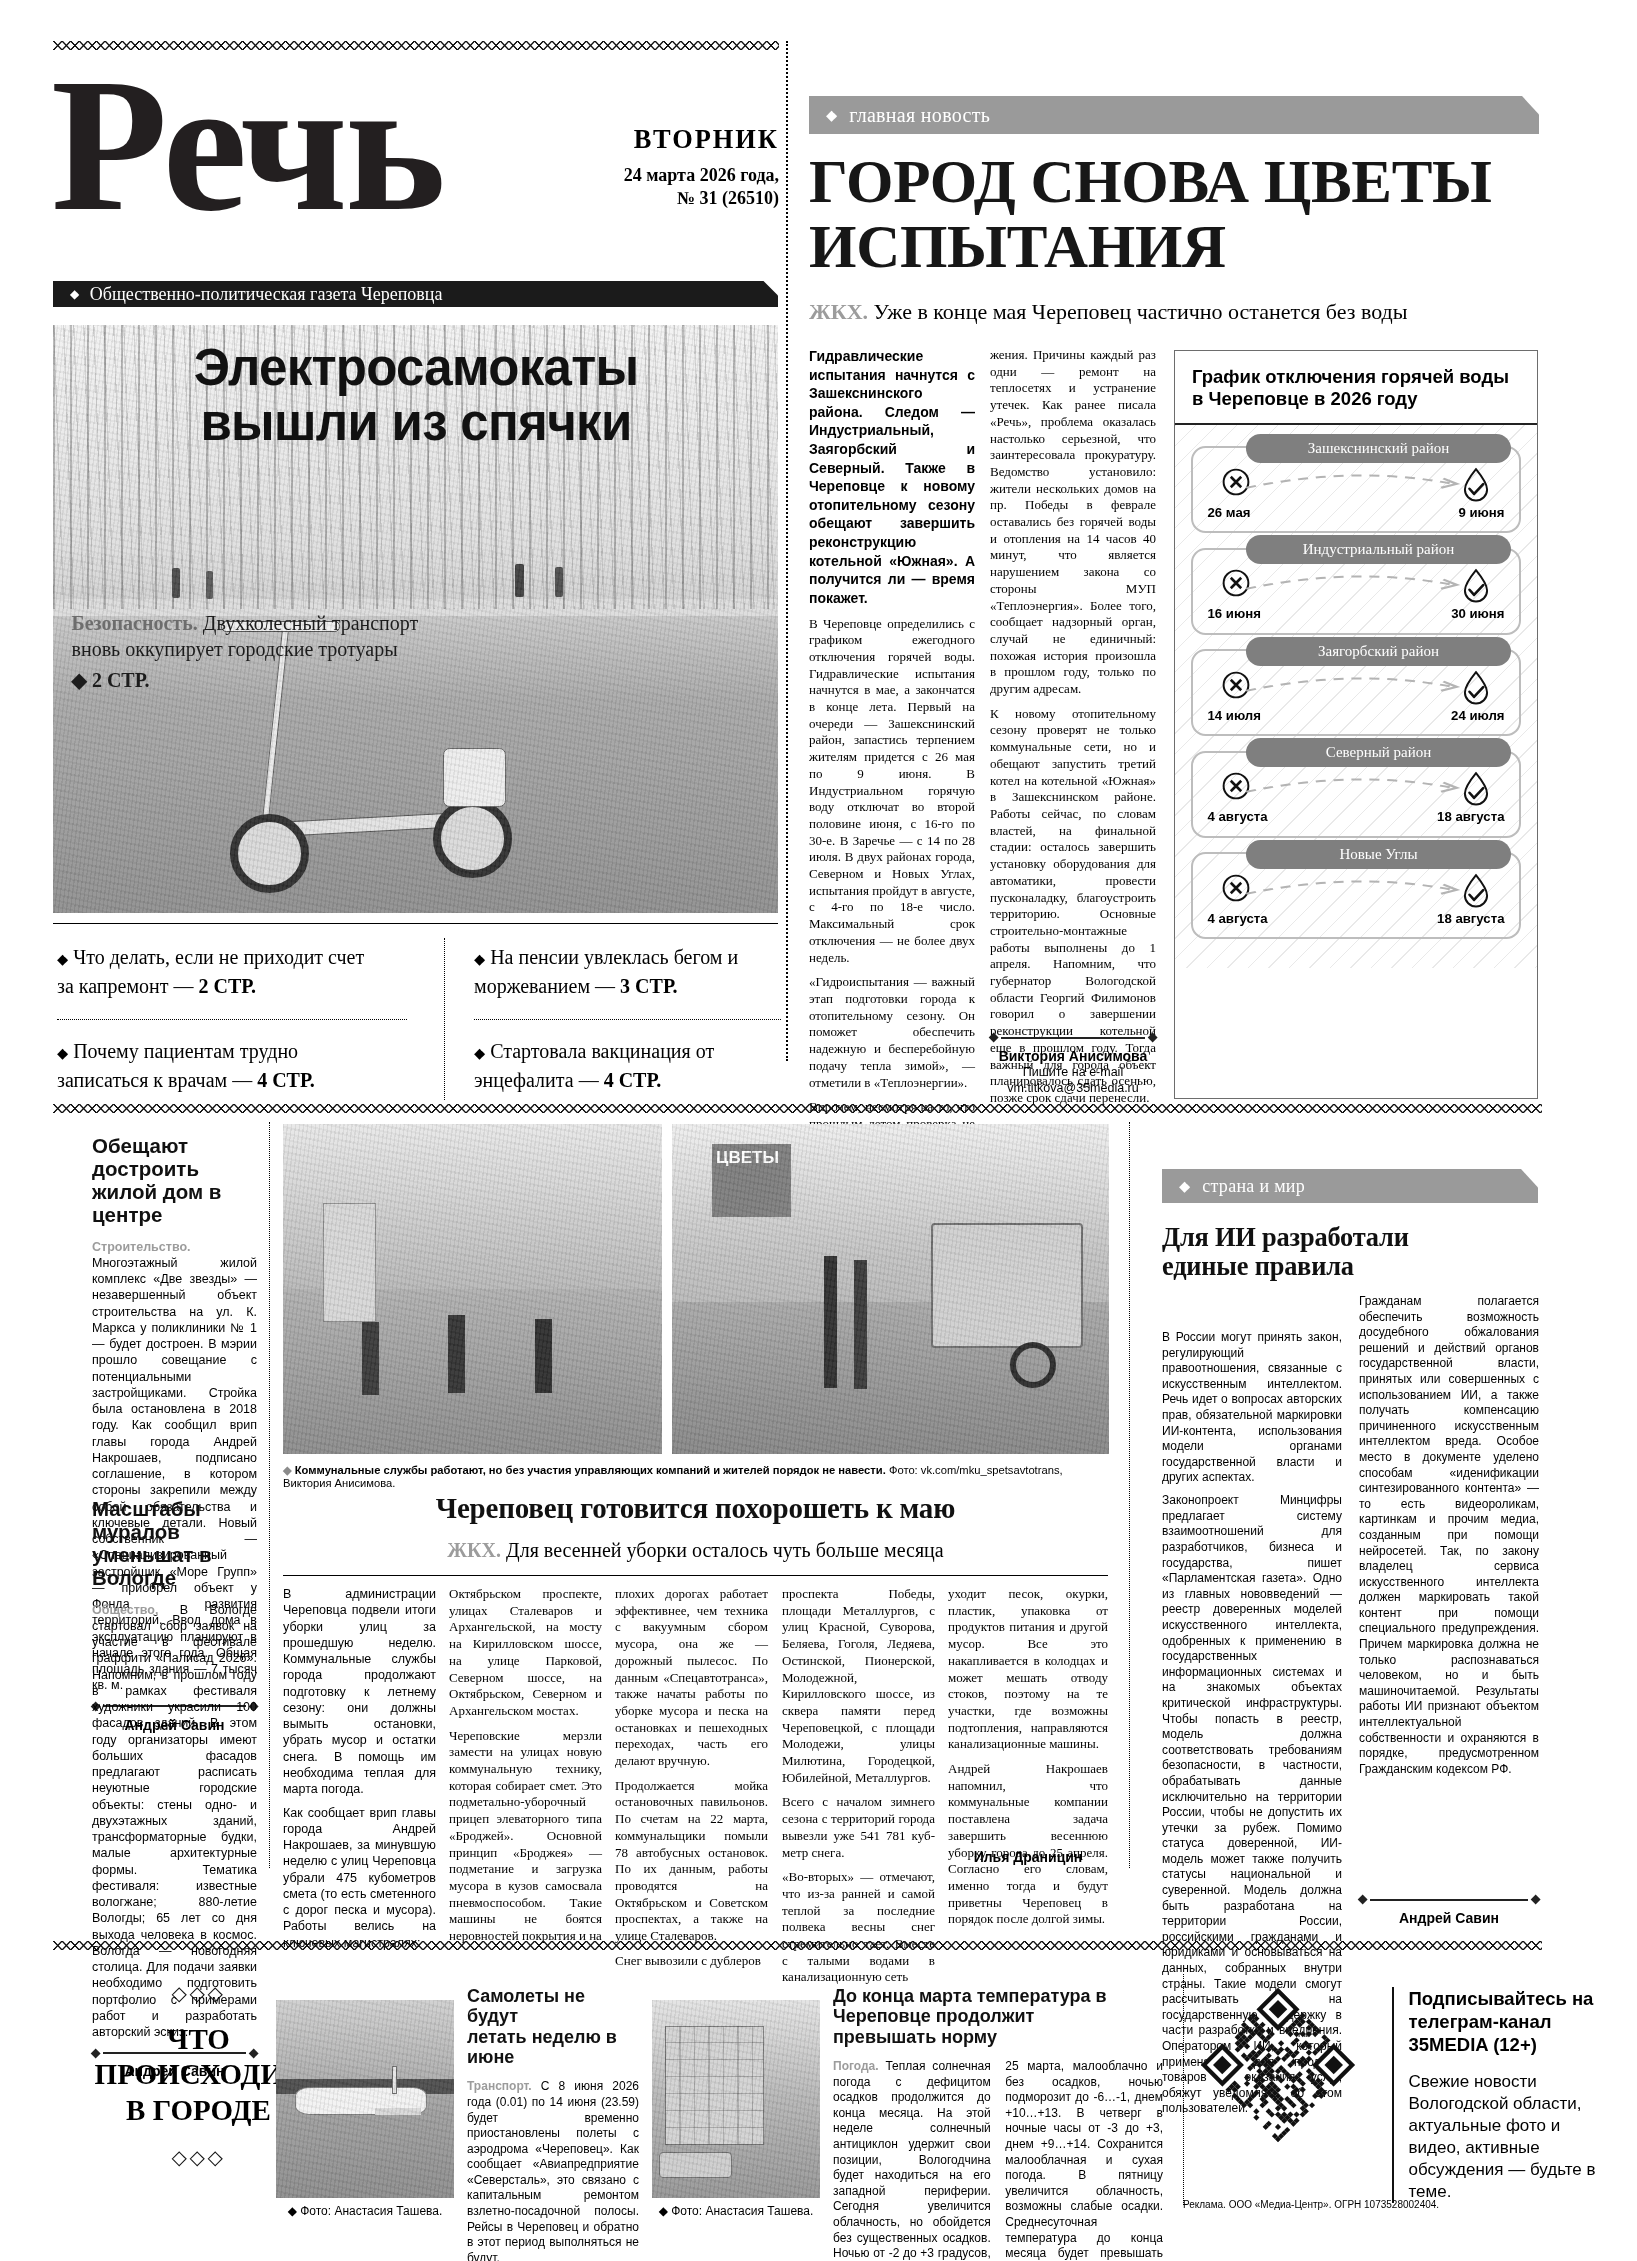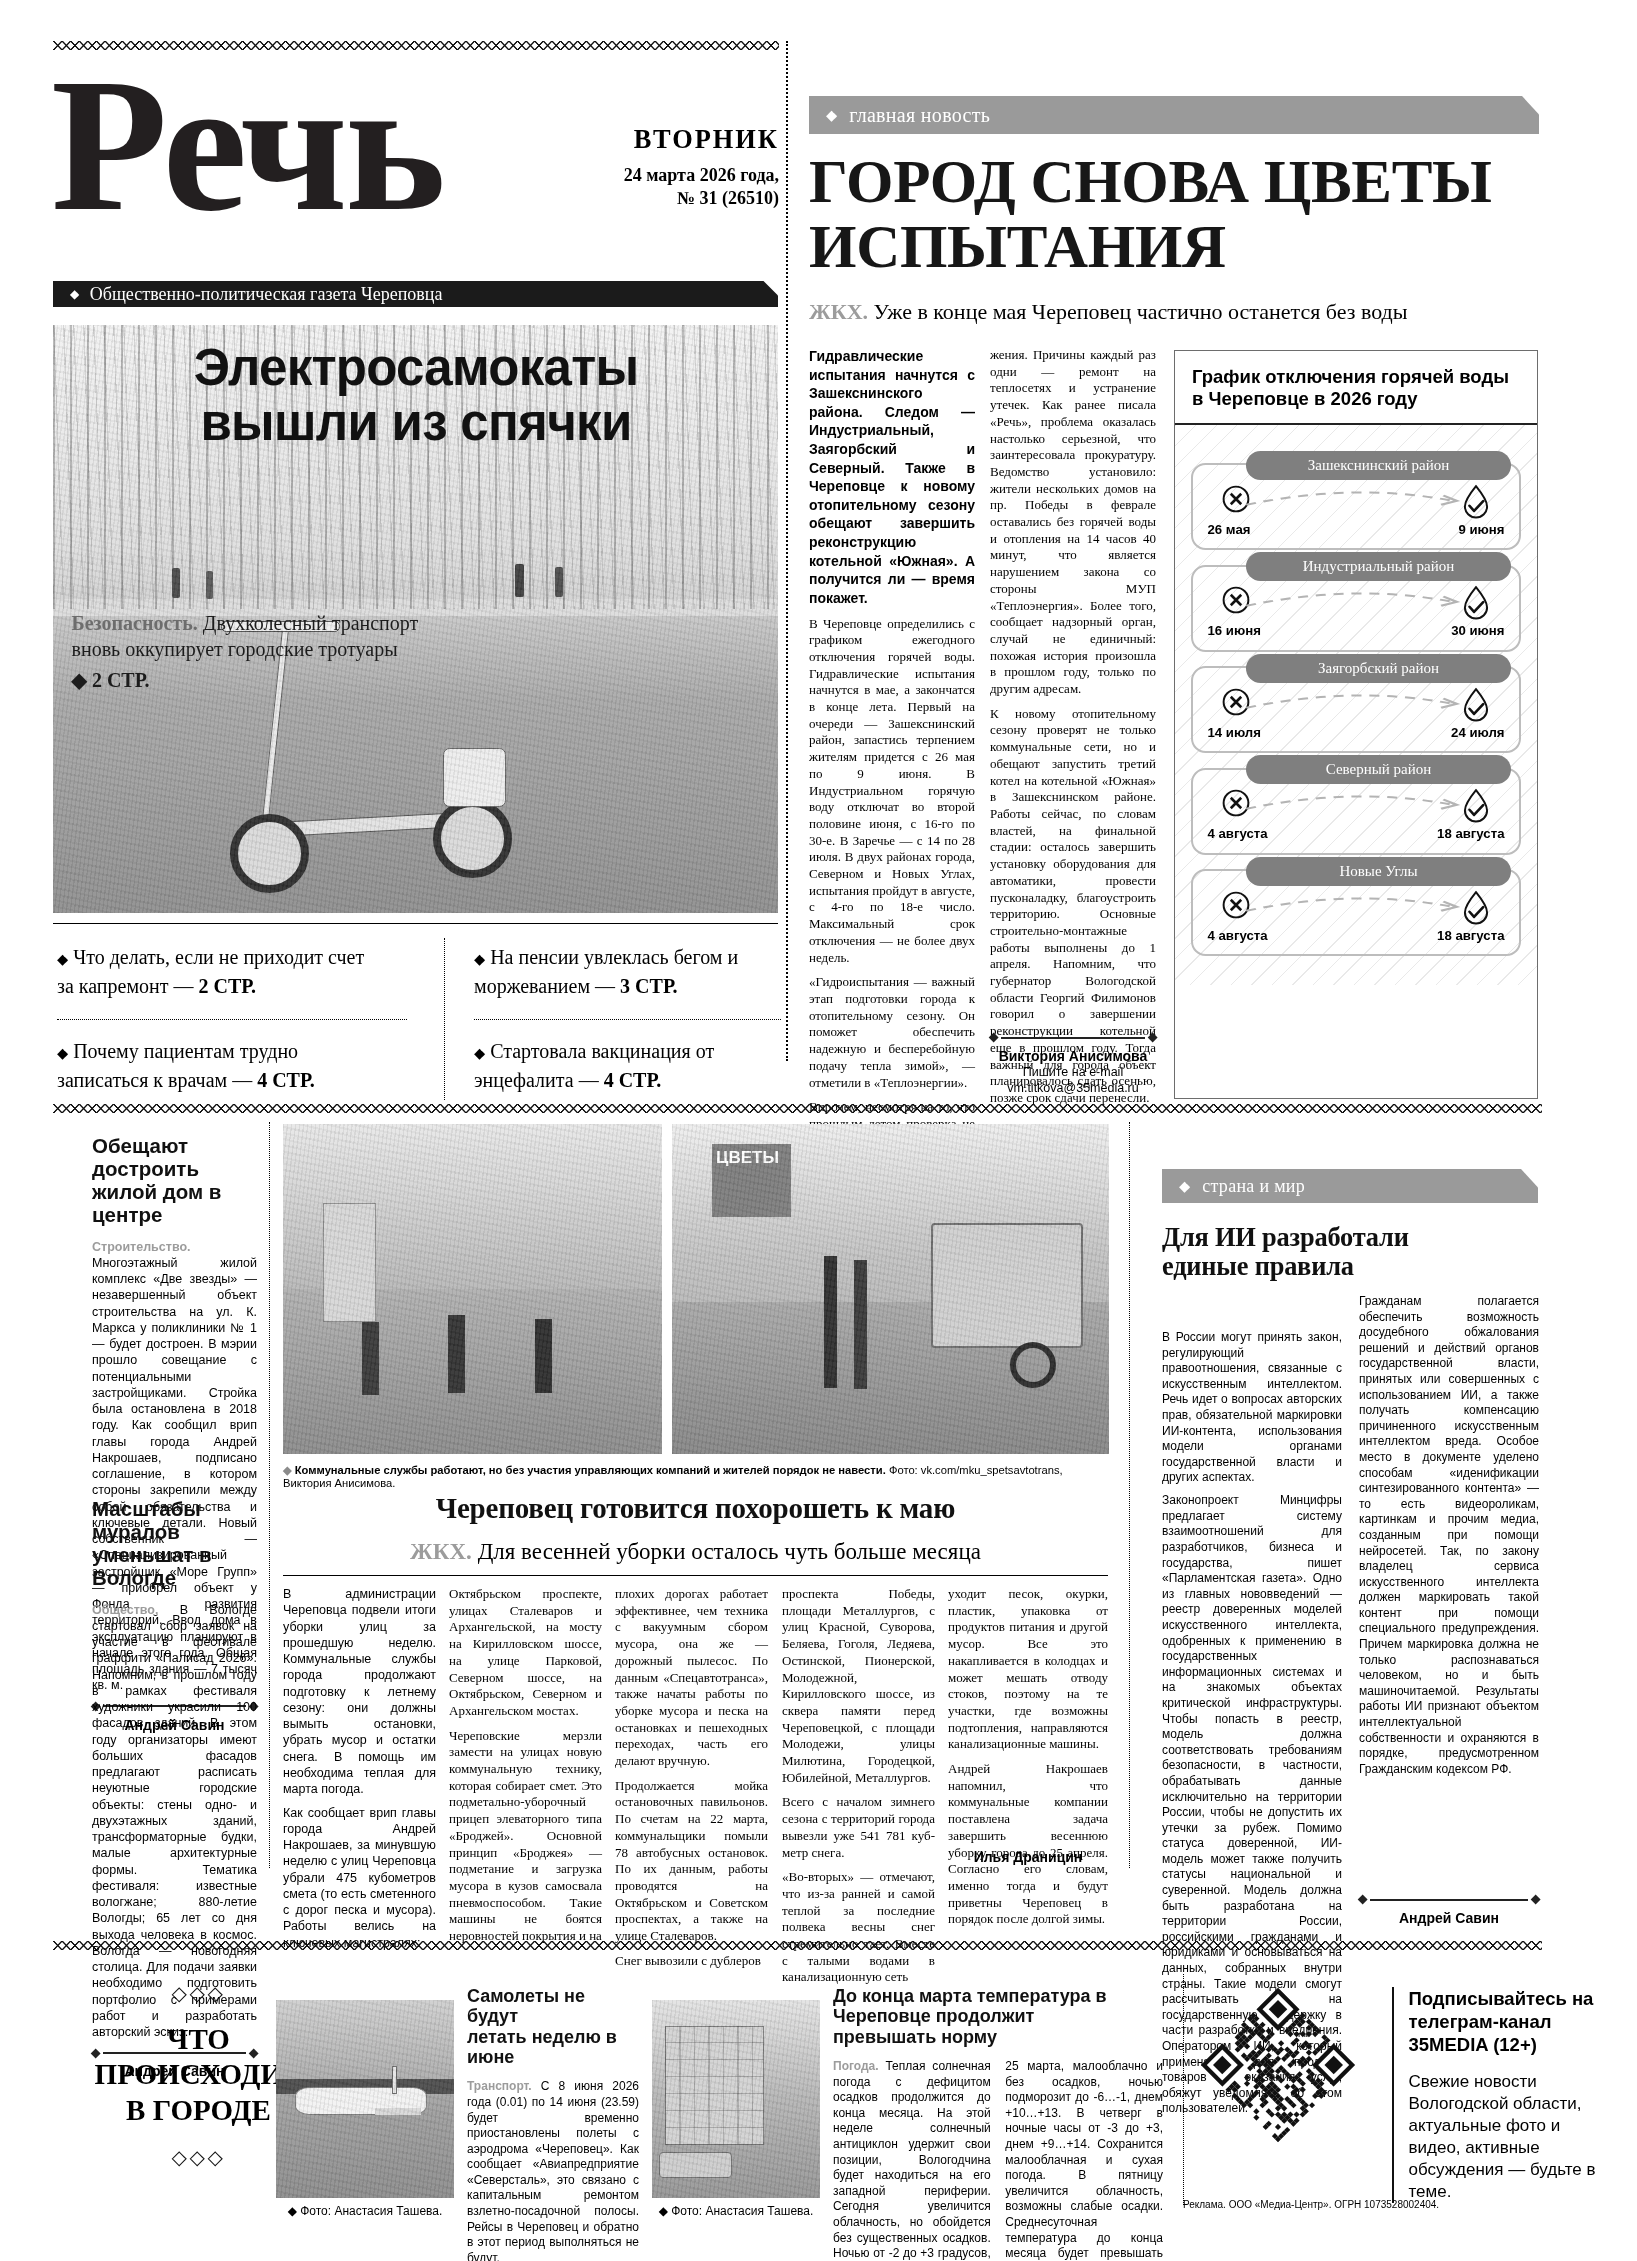--- a/index.html
+++ b/index.html
@@ -112,21 +112,21 @@
   .cap .light { font-weight:400; }
   .cap-center { text-align:center; font-family:"Liberation Sans",sans-serif; font-size:12px; }
 
   
   .sched-box { border:1.3px solid #6d6d6d; background:#fff; }
   .sched-title {
     font-family:"Liberation Sans", sans-serif; font-weight:700; font-size:18.5px;
     line-height:1.22; padding:14.5px 17px 12px;
   }
   .sched-body {
-    border-top:2px solid #222; position:relative; padding:24px 16px 17px;
+    border-top:2px solid #222; position:relative; padding:7px 16px 17px;
     background-image:repeating-linear-gradient(135deg, #e9e9e9 0 1px, #ffffff 1px 14.5px);
   }
   .sched-item { position:relative; margin-bottom:12px; }
   .sched-card {
     border:2px solid #bdbdbd; border-radius:14.5px; background:transparent;
     height:87px; margin-top:14.5px; position:relative;
   }
   .sched-pill {
     position:absolute; top:-14.5px; left:53px; right:8px; height:29px;
     background:#7f7f7f; border-radius:14.5px; color:#fff;
@@ -446,21 +446,21 @@
     <div class="ph-noise"></div>
   </div>
 
   <div class="cap" style="position:absolute;left:283px;top:1464px;width:825px;">
     <span style="color:#8b8b8b;">◆ </span>
     <span>Коммунальные службы работают, но без участия управляющих компаний и жителей порядок не навести.</span><span class="light"> Фото: vk.com/mku_spetsavtotrans, Виктория Анисимова.</span>
   </div>
 
   <div class="slab-hd" style="position:absolute;left:283px;top:1493px;width:825px;text-align:center;">Череповец готовится похорошеть к маю</div>
 
-  <div class="subhead" style="position:absolute;left:283px;top:1538px;width:825px;text-align:center;font-size:23px;">
+  <div class="subhead" style="position:absolute;left:283px;top:1538px;width:825px;text-align:center;font-size:20px;">
     <span class="kicker-grey">ЖКХ.</span>
     <span>Для весенней уборки осталось чуть больше месяца</span>
   </div>
 
   <div class="hline" style="position:absolute;left:283px;top:1575px;width:825px;border-top-width:0.7px;"></div>
 
   <div class="sans-col" style="position:absolute;left:283px;top:1586px;width:153px;height:277px;">
     <p>В администрации Череповца подвели итоги уборки улиц за прошедшую неделю. Коммунальные службы города продолжают подготовку к летнему сезону: они должны вымыть остановки, убрать мусор и остатки снега. В помощь им необходима теплая для марта погода.</p>
     <p>Как сообщает врип главы города Андрей Накрошаев, за минувшую неделю с улиц Череповца убрали 475 кубометров смета (то есть сметенного с дорог песка и мусора). Работы велись на ключевых магистралях:</p>
   </div>

